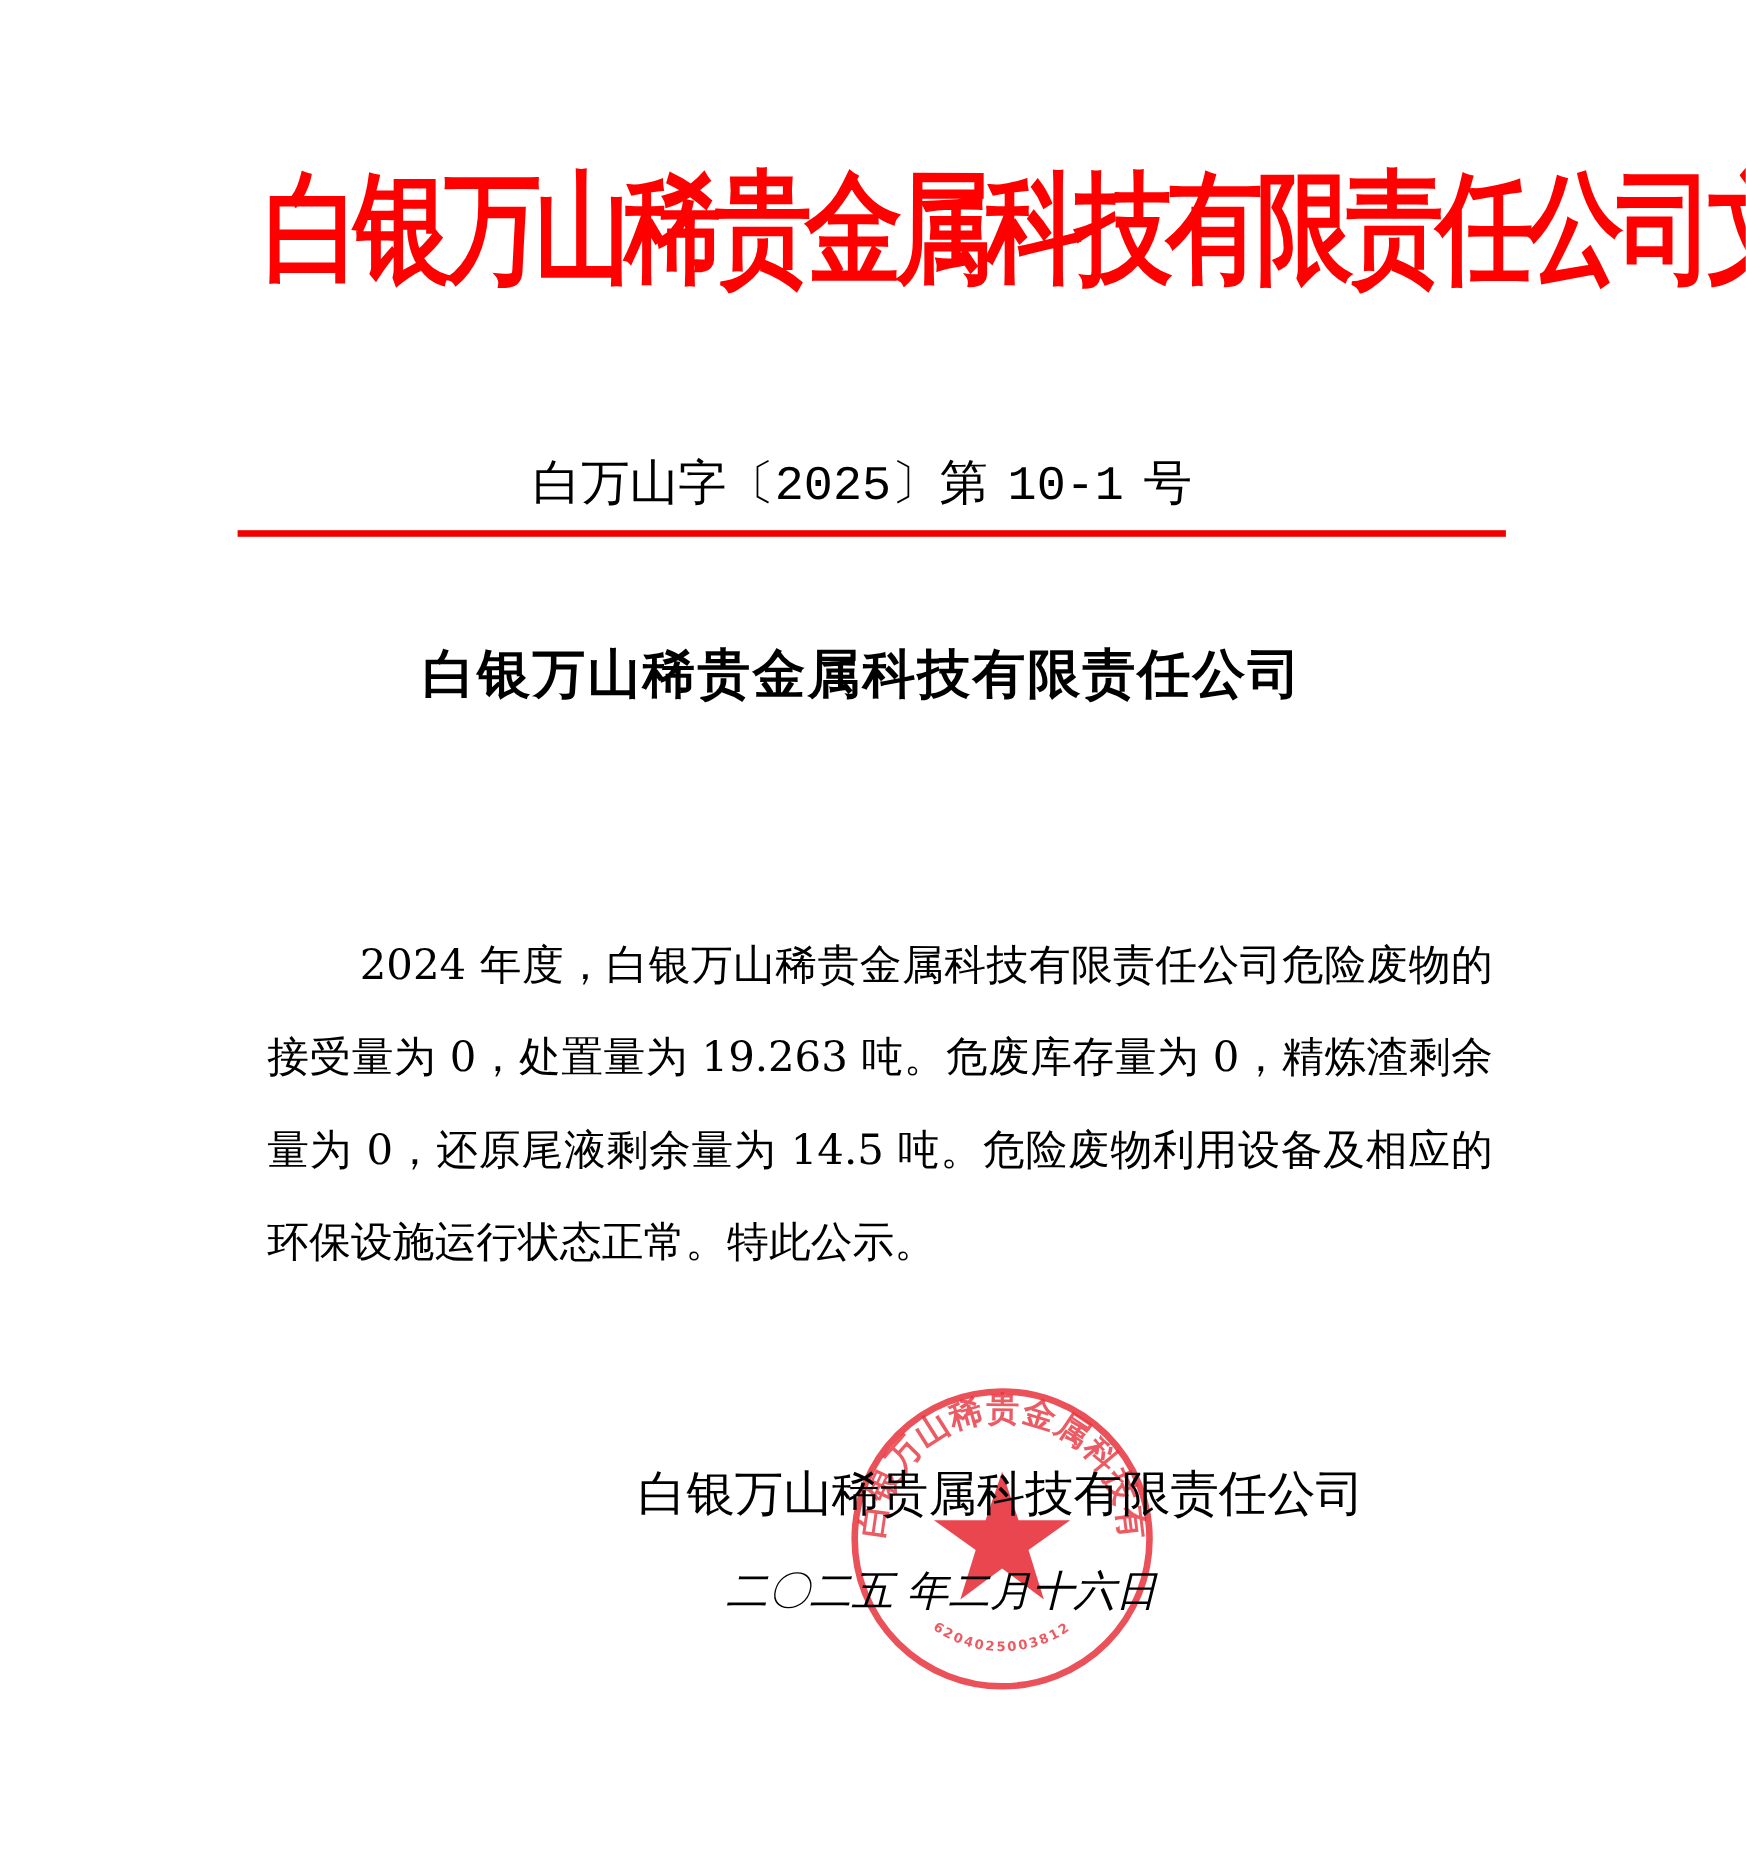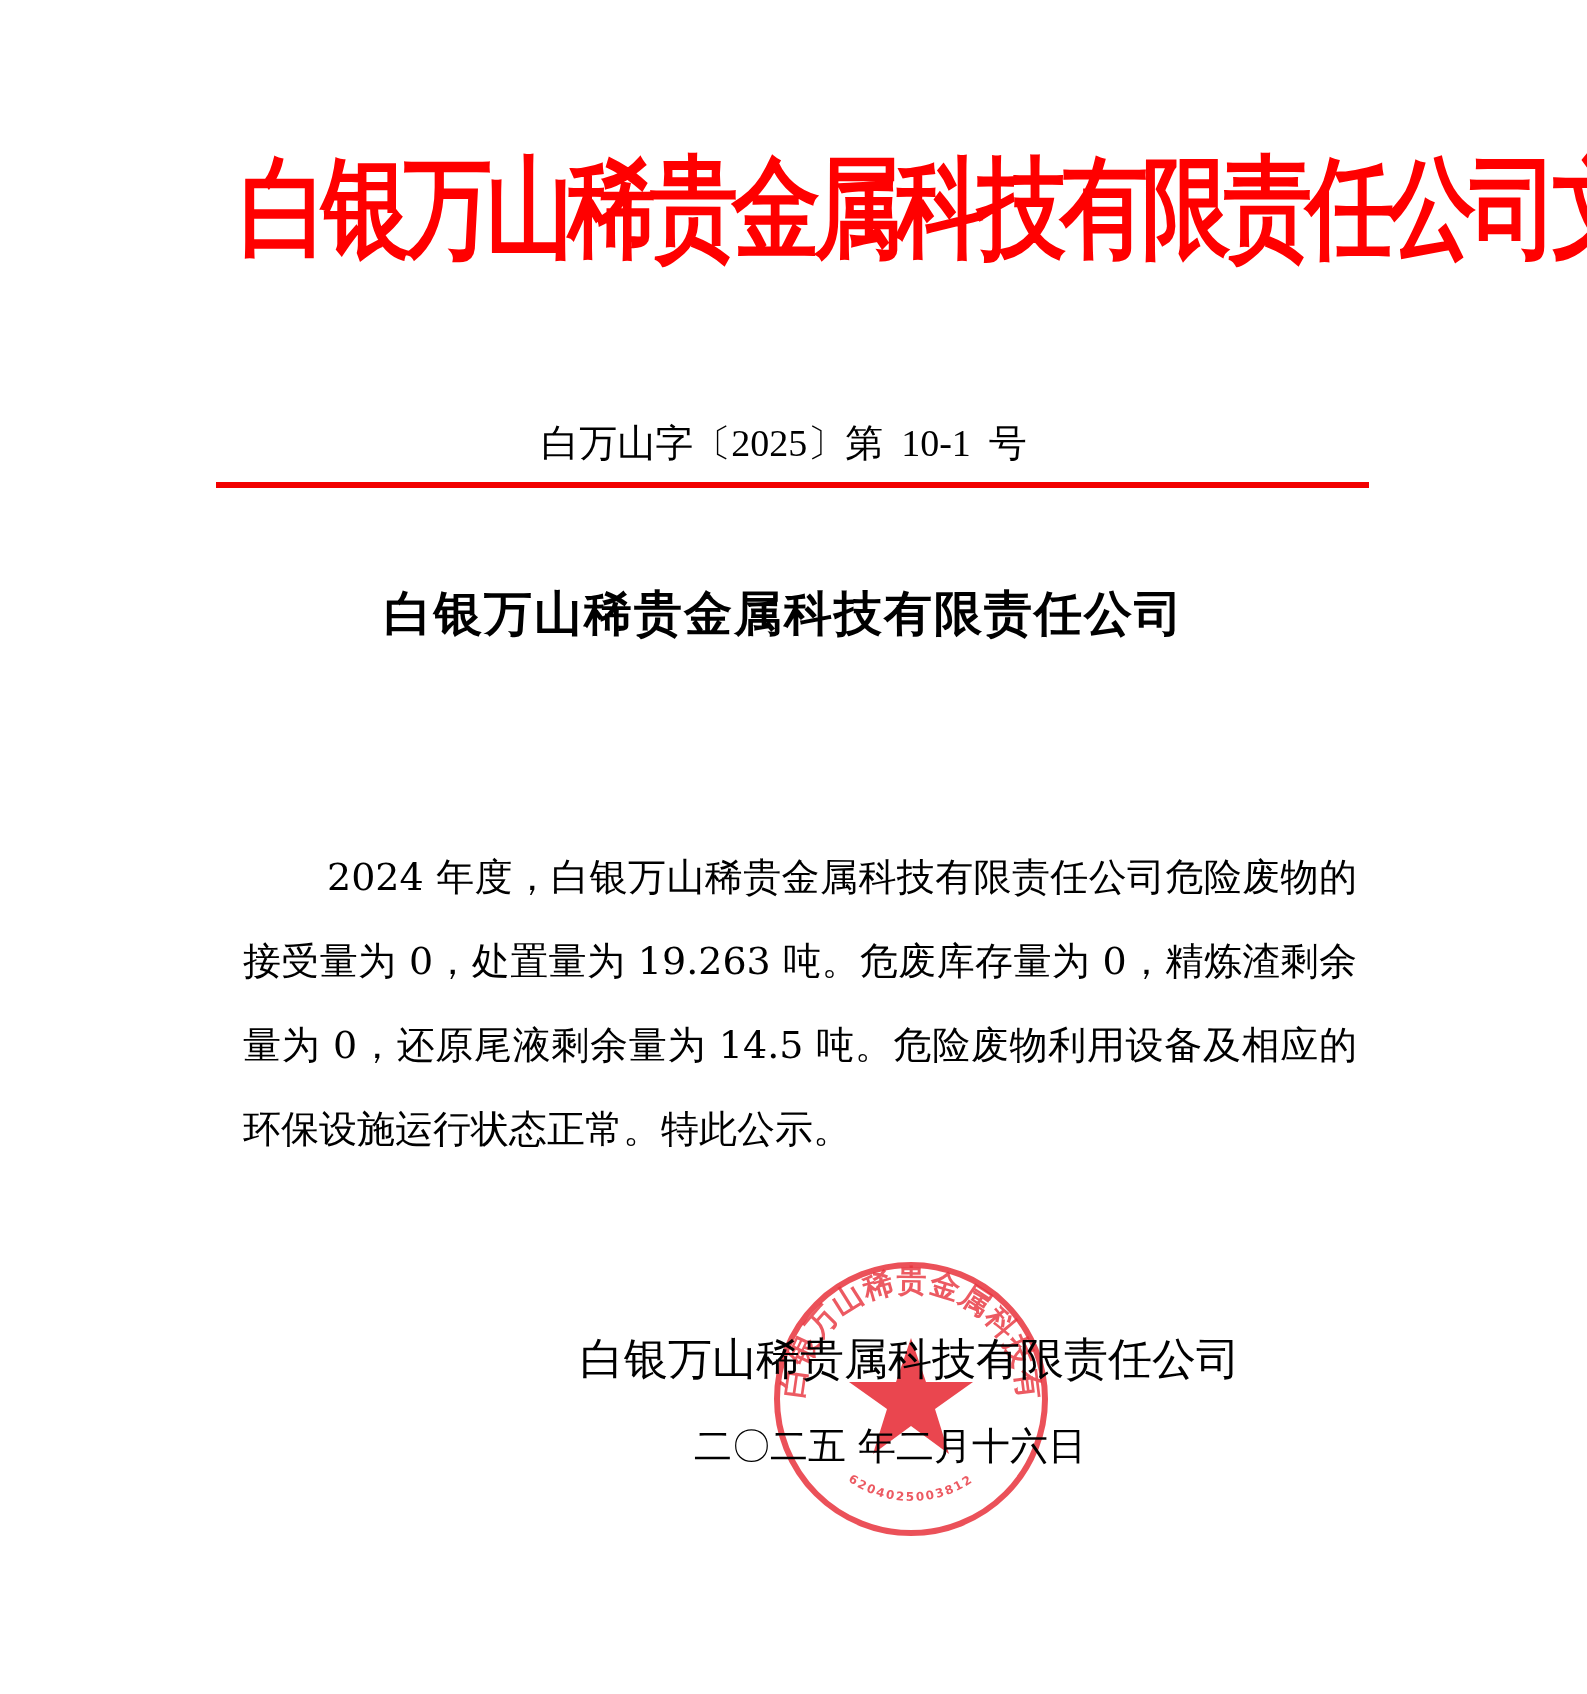--- a/index.html
+++ b/index.html
@@ -8,22 +8,22 @@
 
     .masthead {
       position: absolute; left: 240px; top: 138px; width: 1110px; height: 140px;
       color: #ff0000; font-family: "DejaVu Sans", "Liberation Sans", sans-serif;
       font-weight: bold; font-size: 88px; line-height: 140px; text-align: center;
       letter-spacing: -6px; white-space: nowrap;
       transform: scaleY(1.25); transform-origin: center center;
     }
     .doc-number {
       position: absolute; left: 200px; top: 418px; width: 1168px; text-align: center;
-      font-size: 38px; line-height: 50px; white-space: nowrap;
-      font-family: Liberation Serif, serif;
+      font-size: 44px; line-height: 50px; white-space: nowrap;
+      font-family: Liberation Mono, monospace;
     }
     .doc-number .sp { display: inline-block; width: 18px; }
     .red-rule {
       position: absolute; left: 216px; top: 482px; width: 1153px; height: 6px; background: #f20000;
     }
     .title {
       position: absolute; left: 200px; width: 1168px; text-align: center;
       font-size: 48px; line-height: 60px; font-weight: bold; white-space: nowrap;
       font-family: "DejaVu Serif", "Liberation Serif", serif; letter-spacing: 2px;
     }
@@ -39,23 +39,24 @@
 
     .stamp {
       position: absolute; left: 770px; top: 1258px; width: 282px; height: 282px;
     }
     .sign-company {
       position: absolute; left: 580px; top: 1334px; width: 660px; text-align: center;
       font-size: 44px; line-height: 56px; white-space: nowrap;
       font-family: Liberation Mono, monospace;
     }
     .sign-date {
-      position: absolute; left: 660px; top: 1418px; width: 460px; text-align: center;
+      position: absolute; left: 660px; top: 1418px; width: 460px; text-align: left;
       font-size: 38px; line-height: 56px; white-space: nowrap;
       font-family: "DejaVu Serif", "Liberation Serif", serif;
+      font-style: italic;
     }
   </style>
 </head>
 <body>
 
 <div class="page">
 
   <div class="masthead">白银万山稀贵金属科技有限责任公司文件</div>
 
   <div class="doc-number">

